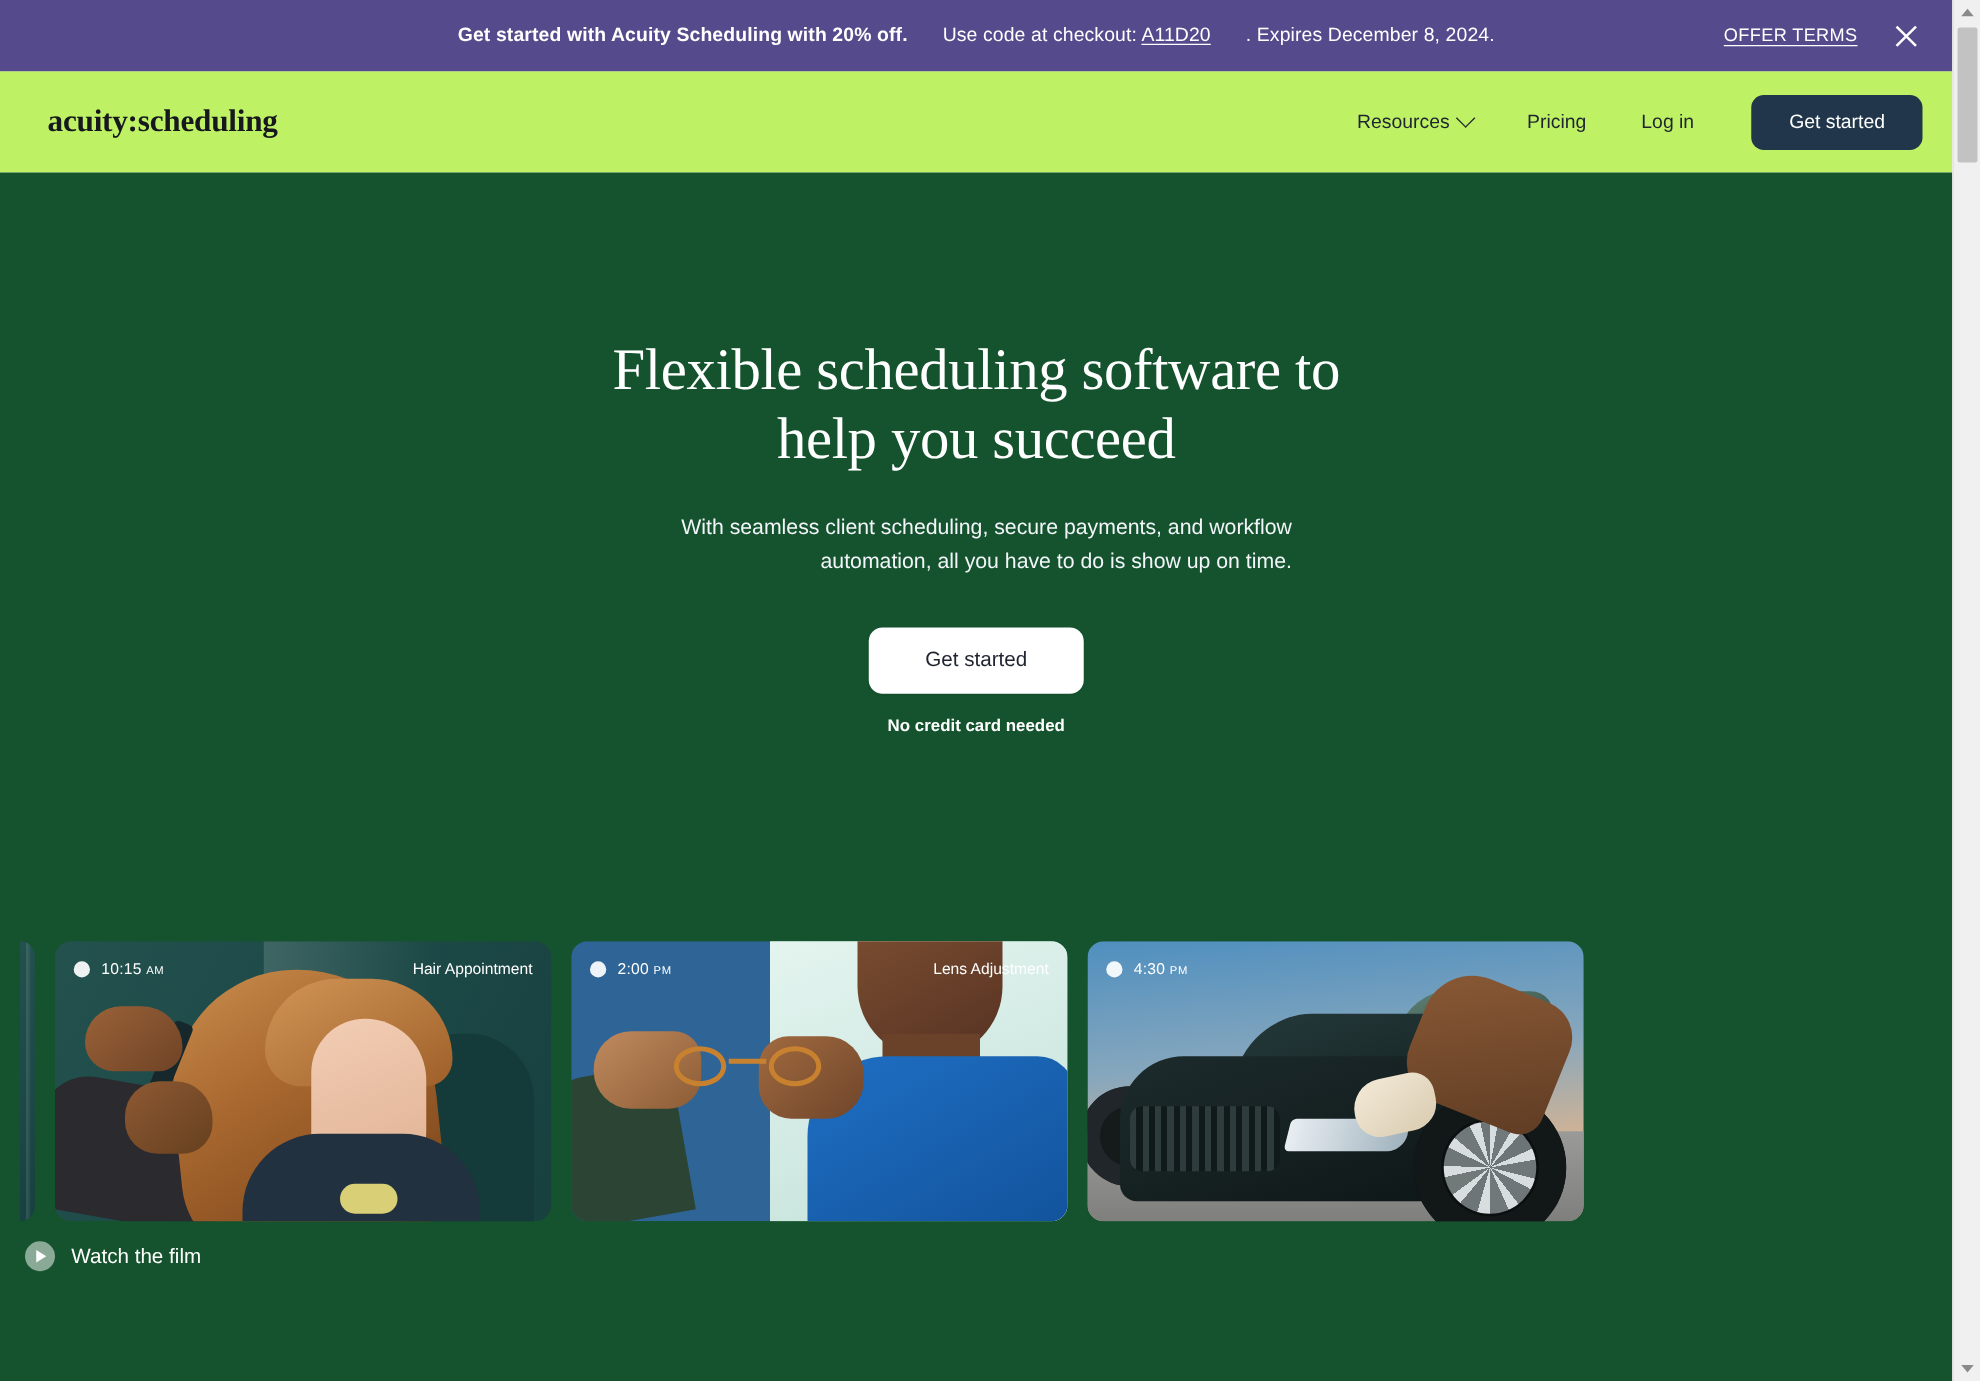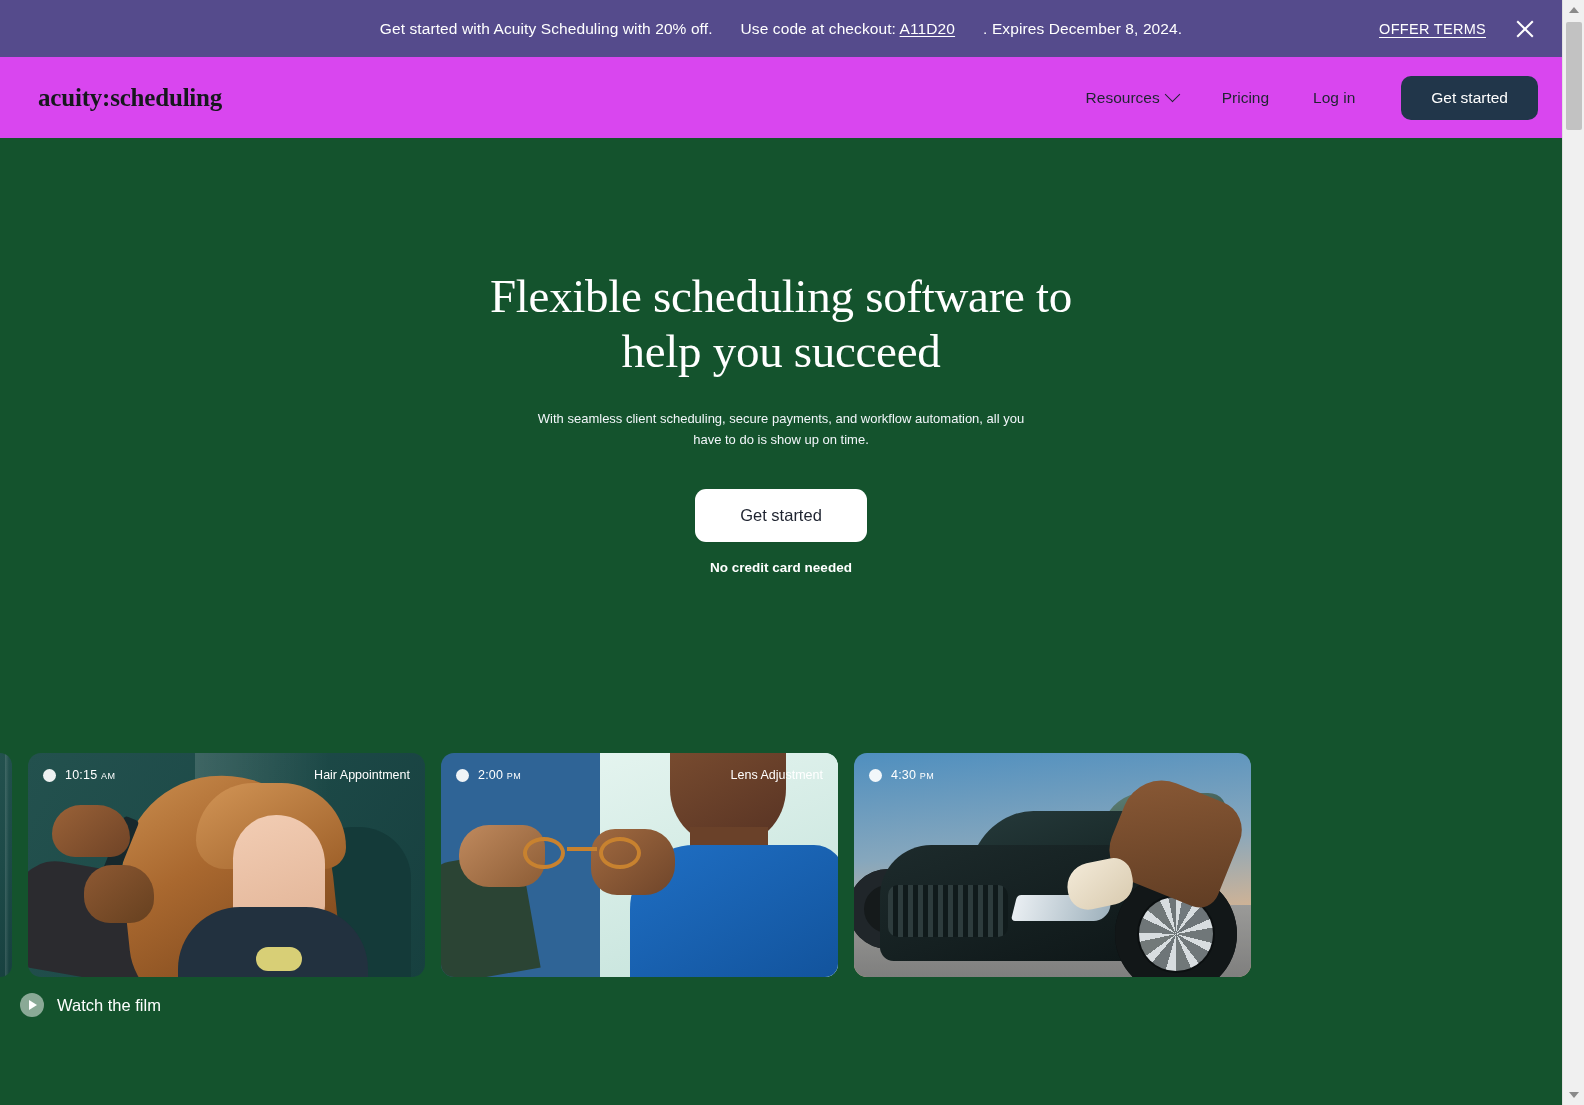--- a/index.html
+++ b/index.html
@@ -35,21 +35,21 @@
     display: flex;
     align-items: center;
     justify-content: center;
     color: #ffffff;
   }
   .promo-text {
     font-size: 15.5px;
     letter-spacing: 0.1px;
     white-space: nowrap;
   }
-  .promo-strong { font-weight: 400; }
+  .promo-strong { font-weight: 700; }
   .promo-rest { font-weight: 400; margin-left: 28px; }
   .promo-code {
     font-weight: 400;
     color: #ffffff;
     text-decoration: underline;
     text-underline-offset: 2px;
     margin-top: 20px;
   }
   .promo-right {
     position: absolute;
@@ -81,21 +81,21 @@
     left: 2px; top: 12px;
     width: 22px; height: 2px;
     background: #ffffff;
   }
   .close-banner::before { transform: rotate(45deg); }
   .close-banner::after  { transform: rotate(-45deg); }
 
   
   .site-header {
     height: 81px;
-    background: #d946ef;
+    background: #bef264;
     display: flex;
     align-items: center;
     padding: 0 24px 0 38px;
   }
   .logo {
     font-family: "Liberation Serif", serif;
     font-size: 25px;
     font-weight: 700;
     color: #16181d;
     letter-spacing: -0.2px;
@@ -156,22 +156,23 @@
     font-size: 47px;
     line-height: 1.18;
     letter-spacing: -0.3px;
     max-width: 620px;
     margin: 0 auto;
   }
   .hero-sub {
     margin: 28px auto 0;
     max-width: 505px;
     color: #f2f6fa;
-    font-size: 13px;
+    font-size: 17px;
     line-height: 1.62;
+    text-align: right;
   }
   .hero-cta-wrap {
     margin-top: 39px;
     display: flex;
     flex-direction: column;
     align-items: center;
   }
   .btn-light {
     background: #ffffff;
     color: #1f2430;
@@ -186,21 +187,21 @@
   .cta-note {
     margin-top: 18px;
     color: #ffffff;
     font-size: 13.5px;
     font-weight: 600;
   }
 
   
   .carousel {
     position: absolute;
-    left: 0;
+    left: 16px;
     top: 615px;
     width: 1562px;
     height: 224px;
     display: flex;
     align-items: flex-start;
     gap: 16px;
     padding-left: 30px;
     overflow: hidden;
   }
   .card {

